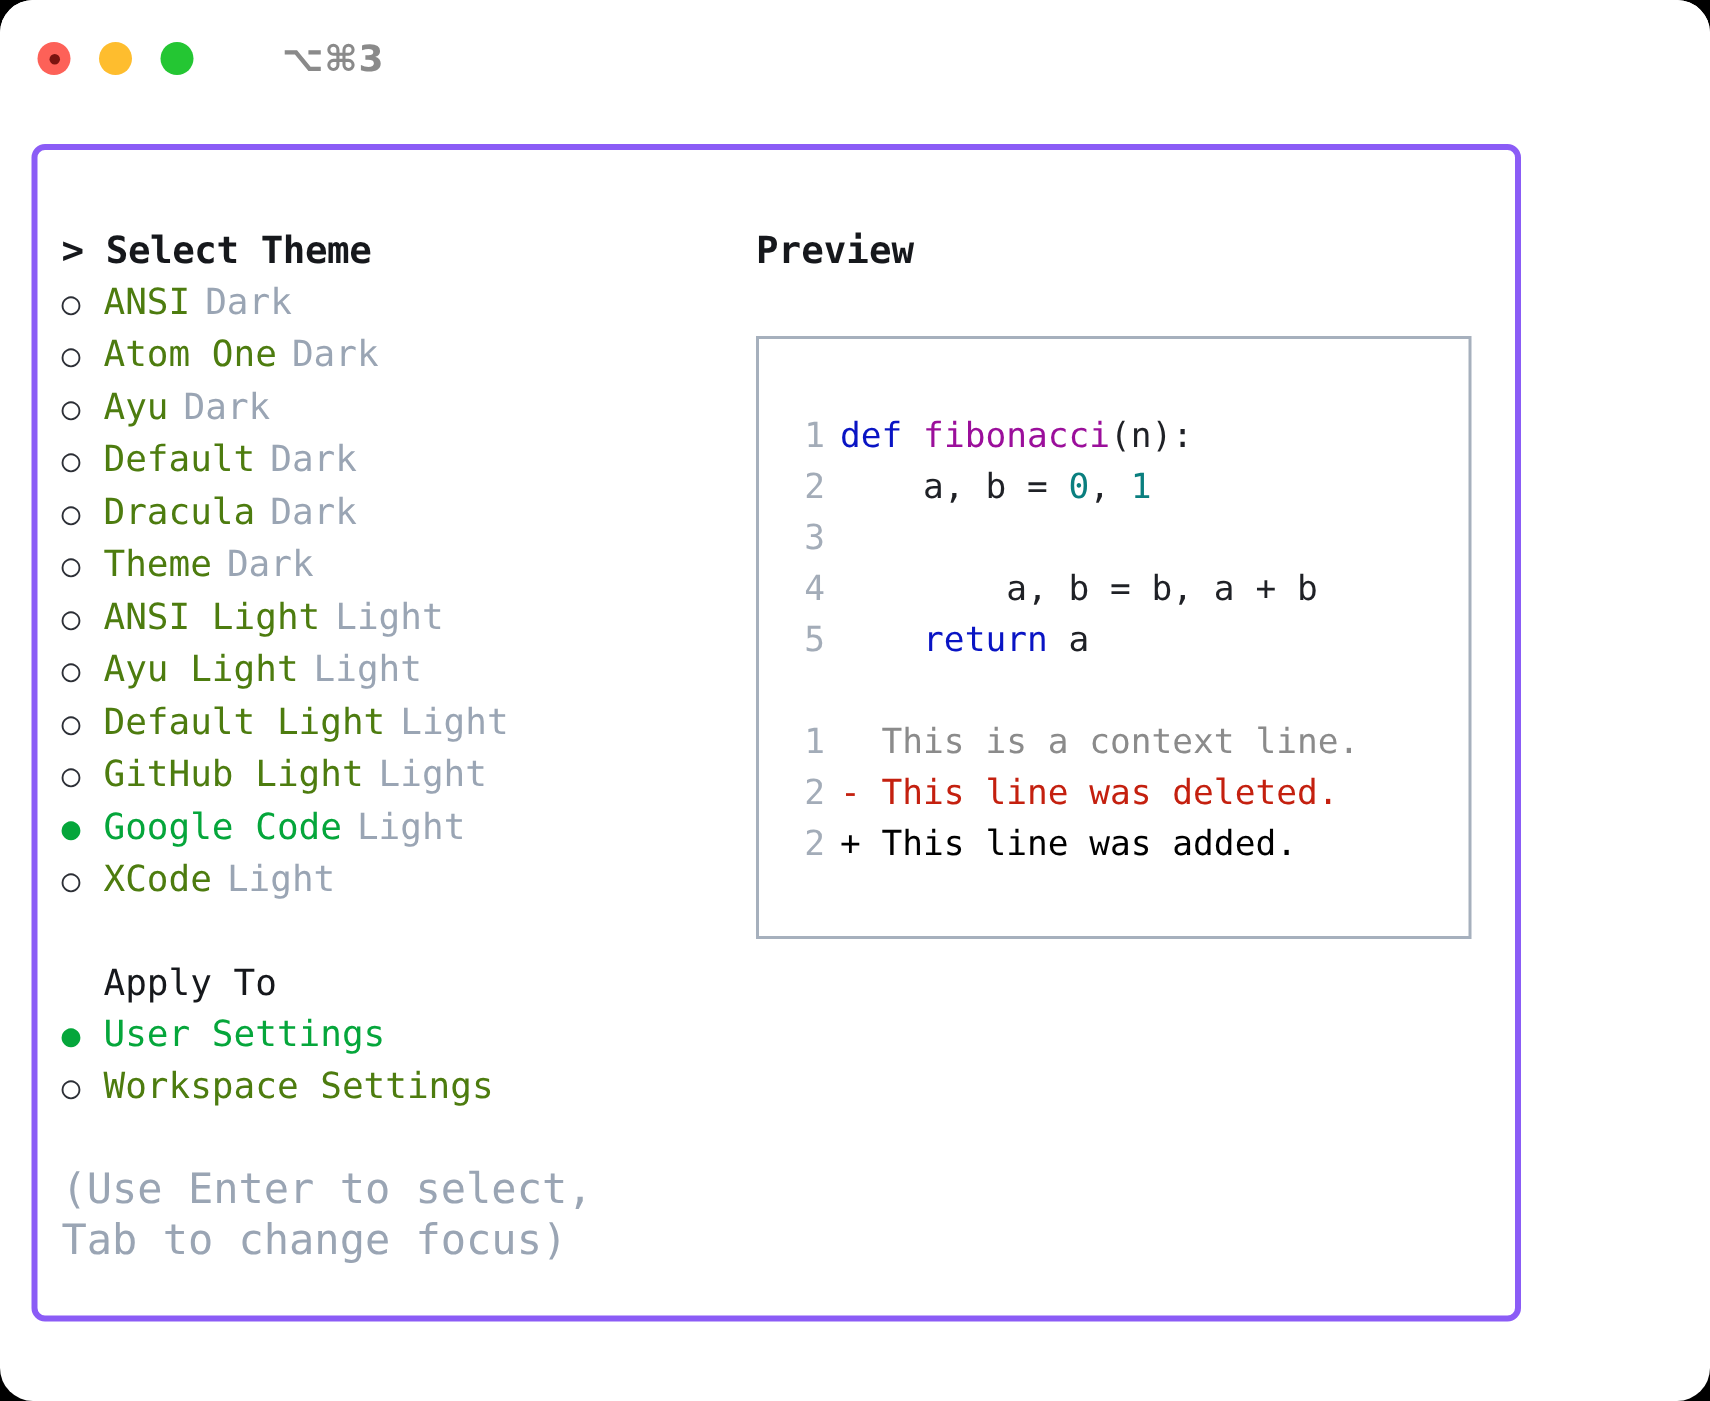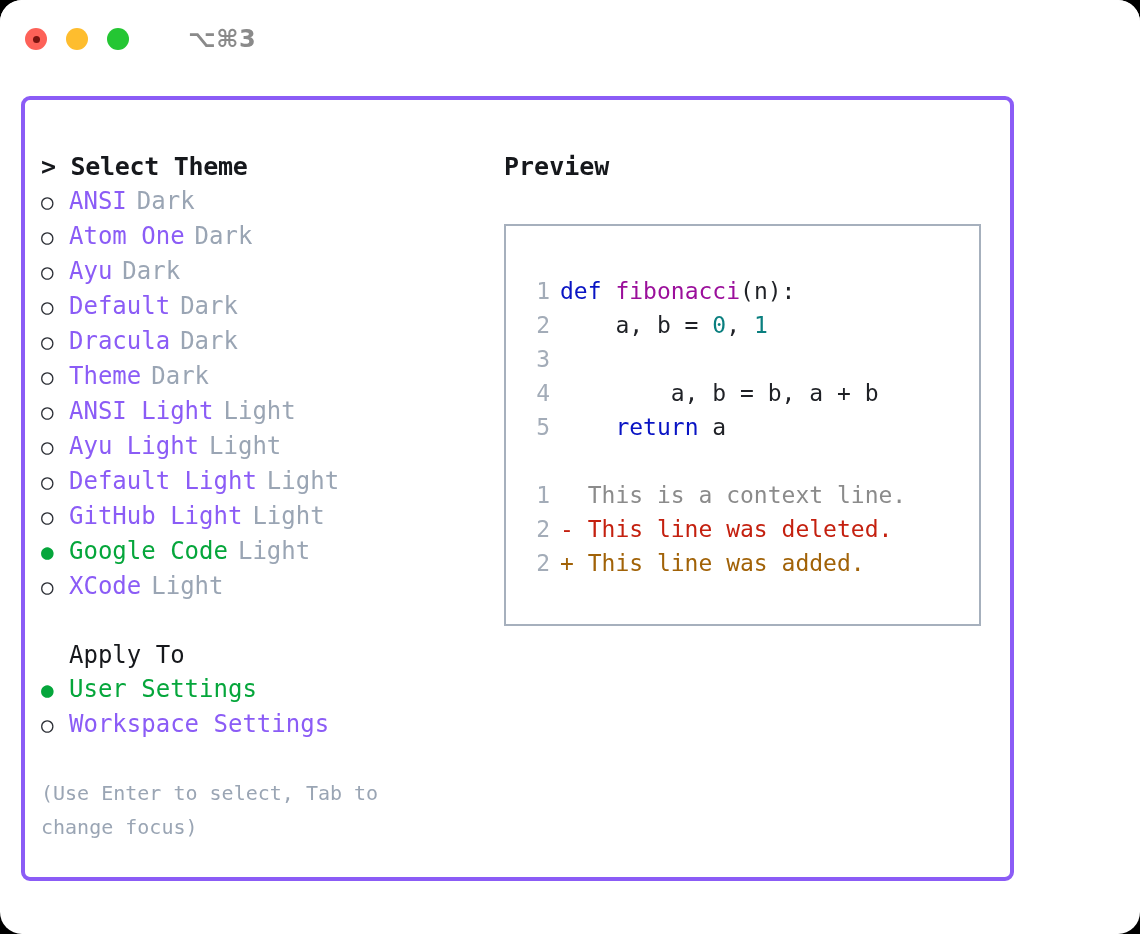--- a/index.html
+++ b/index.html
@@ -90,42 +90,42 @@
     font-size: 24px;
     white-space: pre;
   }
   .opt-bullet {
     width: 28px;
     flex: 0 0 28px;
     font-size: 21px;
     color: #2c2f36;
   }
   .opt-row.selected .opt-bullet { color: #05a63b; }
-  .opt-label { color: #8b5cf6; }
+  .opt-label { color: #4d7c0f; }
   .opt-row.selected .opt-label { color: #05a63b; }
   .opt-tag {
     color: #9aa5b4;
     margin-left: 10px;
   }
 
   .section-label {
     display: flex;
     align-items: flex-end;
     line-height: 34px;
     font-size: 24px;
     white-space: pre;
     color: #16181c;
   }
   .section-label .opt-bullet { color: transparent; }
 
   .spacer-row { height: 34px; }
 
   #hint-text {
     margin-top: 34px;
-    font-size: 20px;
+    font-size: 28px;
     line-height: 34px;
     color: #9aa5b4;
     width: 400px;
   }
 
   
   #preview-column {
     position: absolute;
     left: 479px; top: 50px;
     width: 500px;
@@ -156,21 +156,21 @@
 
   .tok-kw   { color: #0914c4; }
   .tok-fn   { color: #9b0f9b; }
   .tok-num  { color: #0a7f7f; }
   .tok-punc { color: #1f2126; }
   .tok-var  { color: #1f2126; }
 
   .diff-gap { height: 34px; }
   .diff-ctx { color: #8b8b8b; }
   .diff-del { color: #c4200f; }
-  .diff-add { color: #a16207; }
+  .diff-add { color: #000000; }
 </style>
 </head>
 <body>
 
 <div id="app-window">
 
   <div id="titlebar">
     <div class="tl-dot tl-red"></div>
     <div class="tl-dot tl-yellow"></div>
     <div class="tl-dot tl-green"></div>

